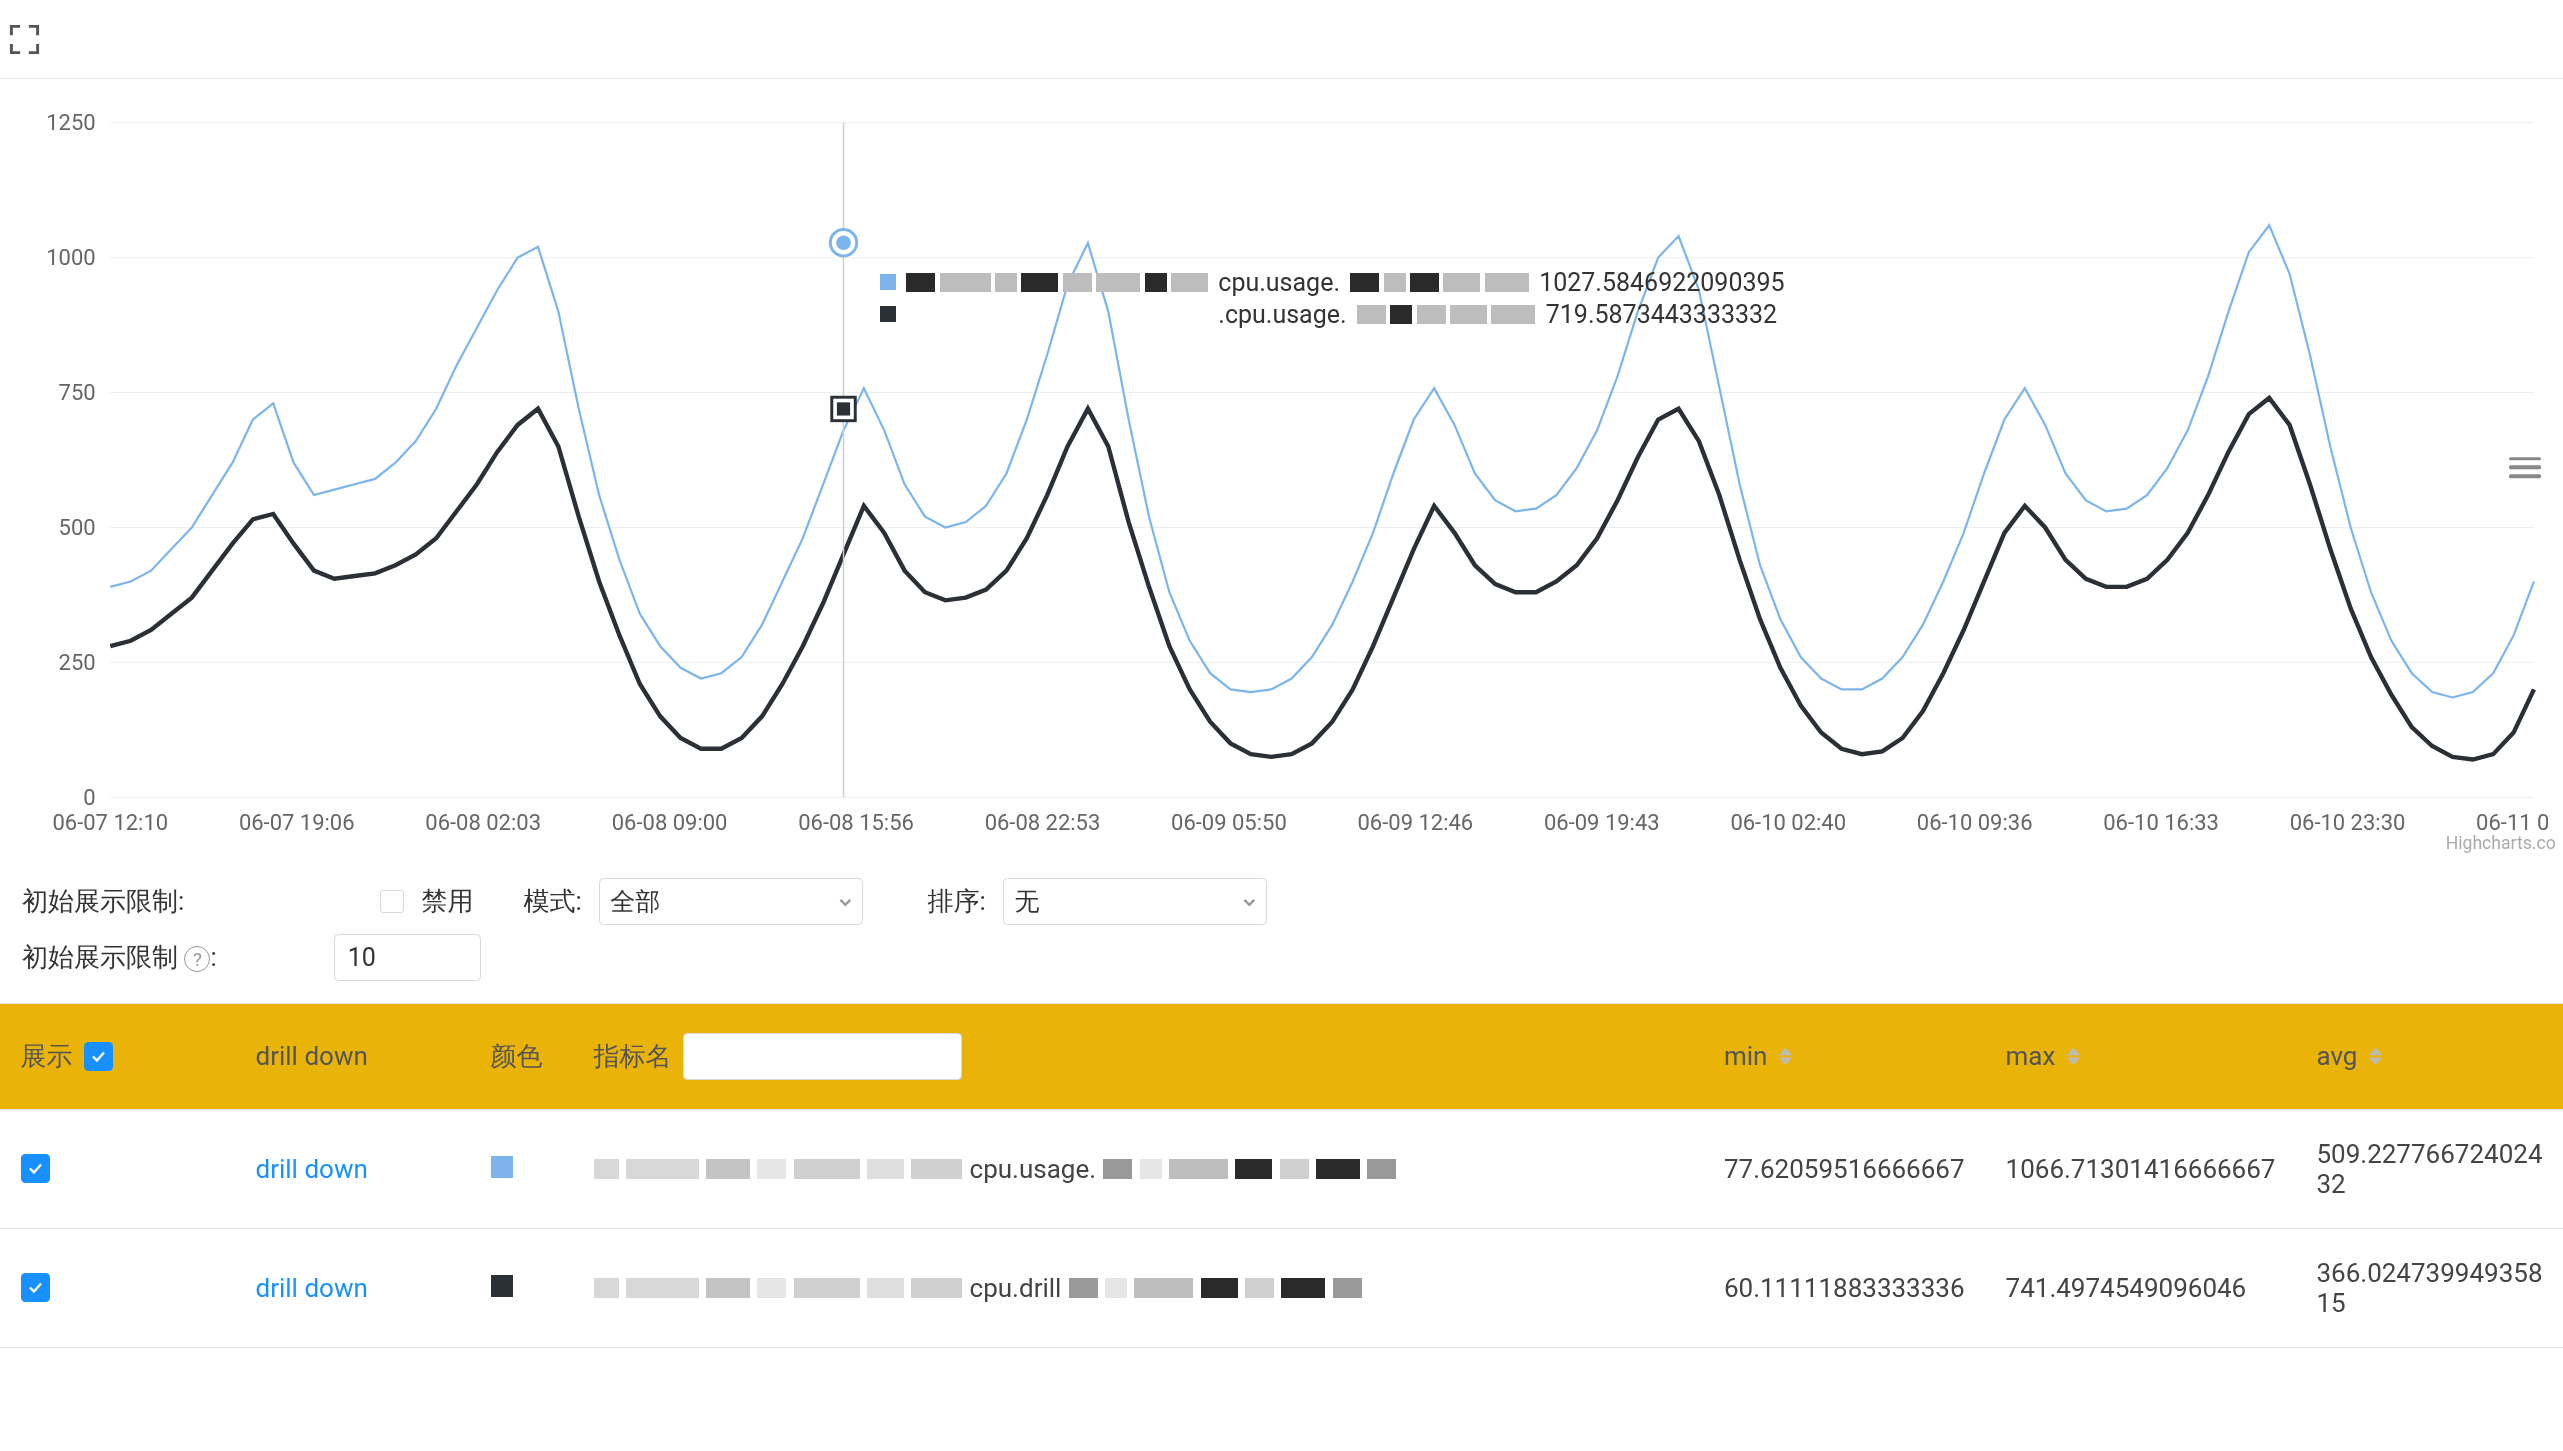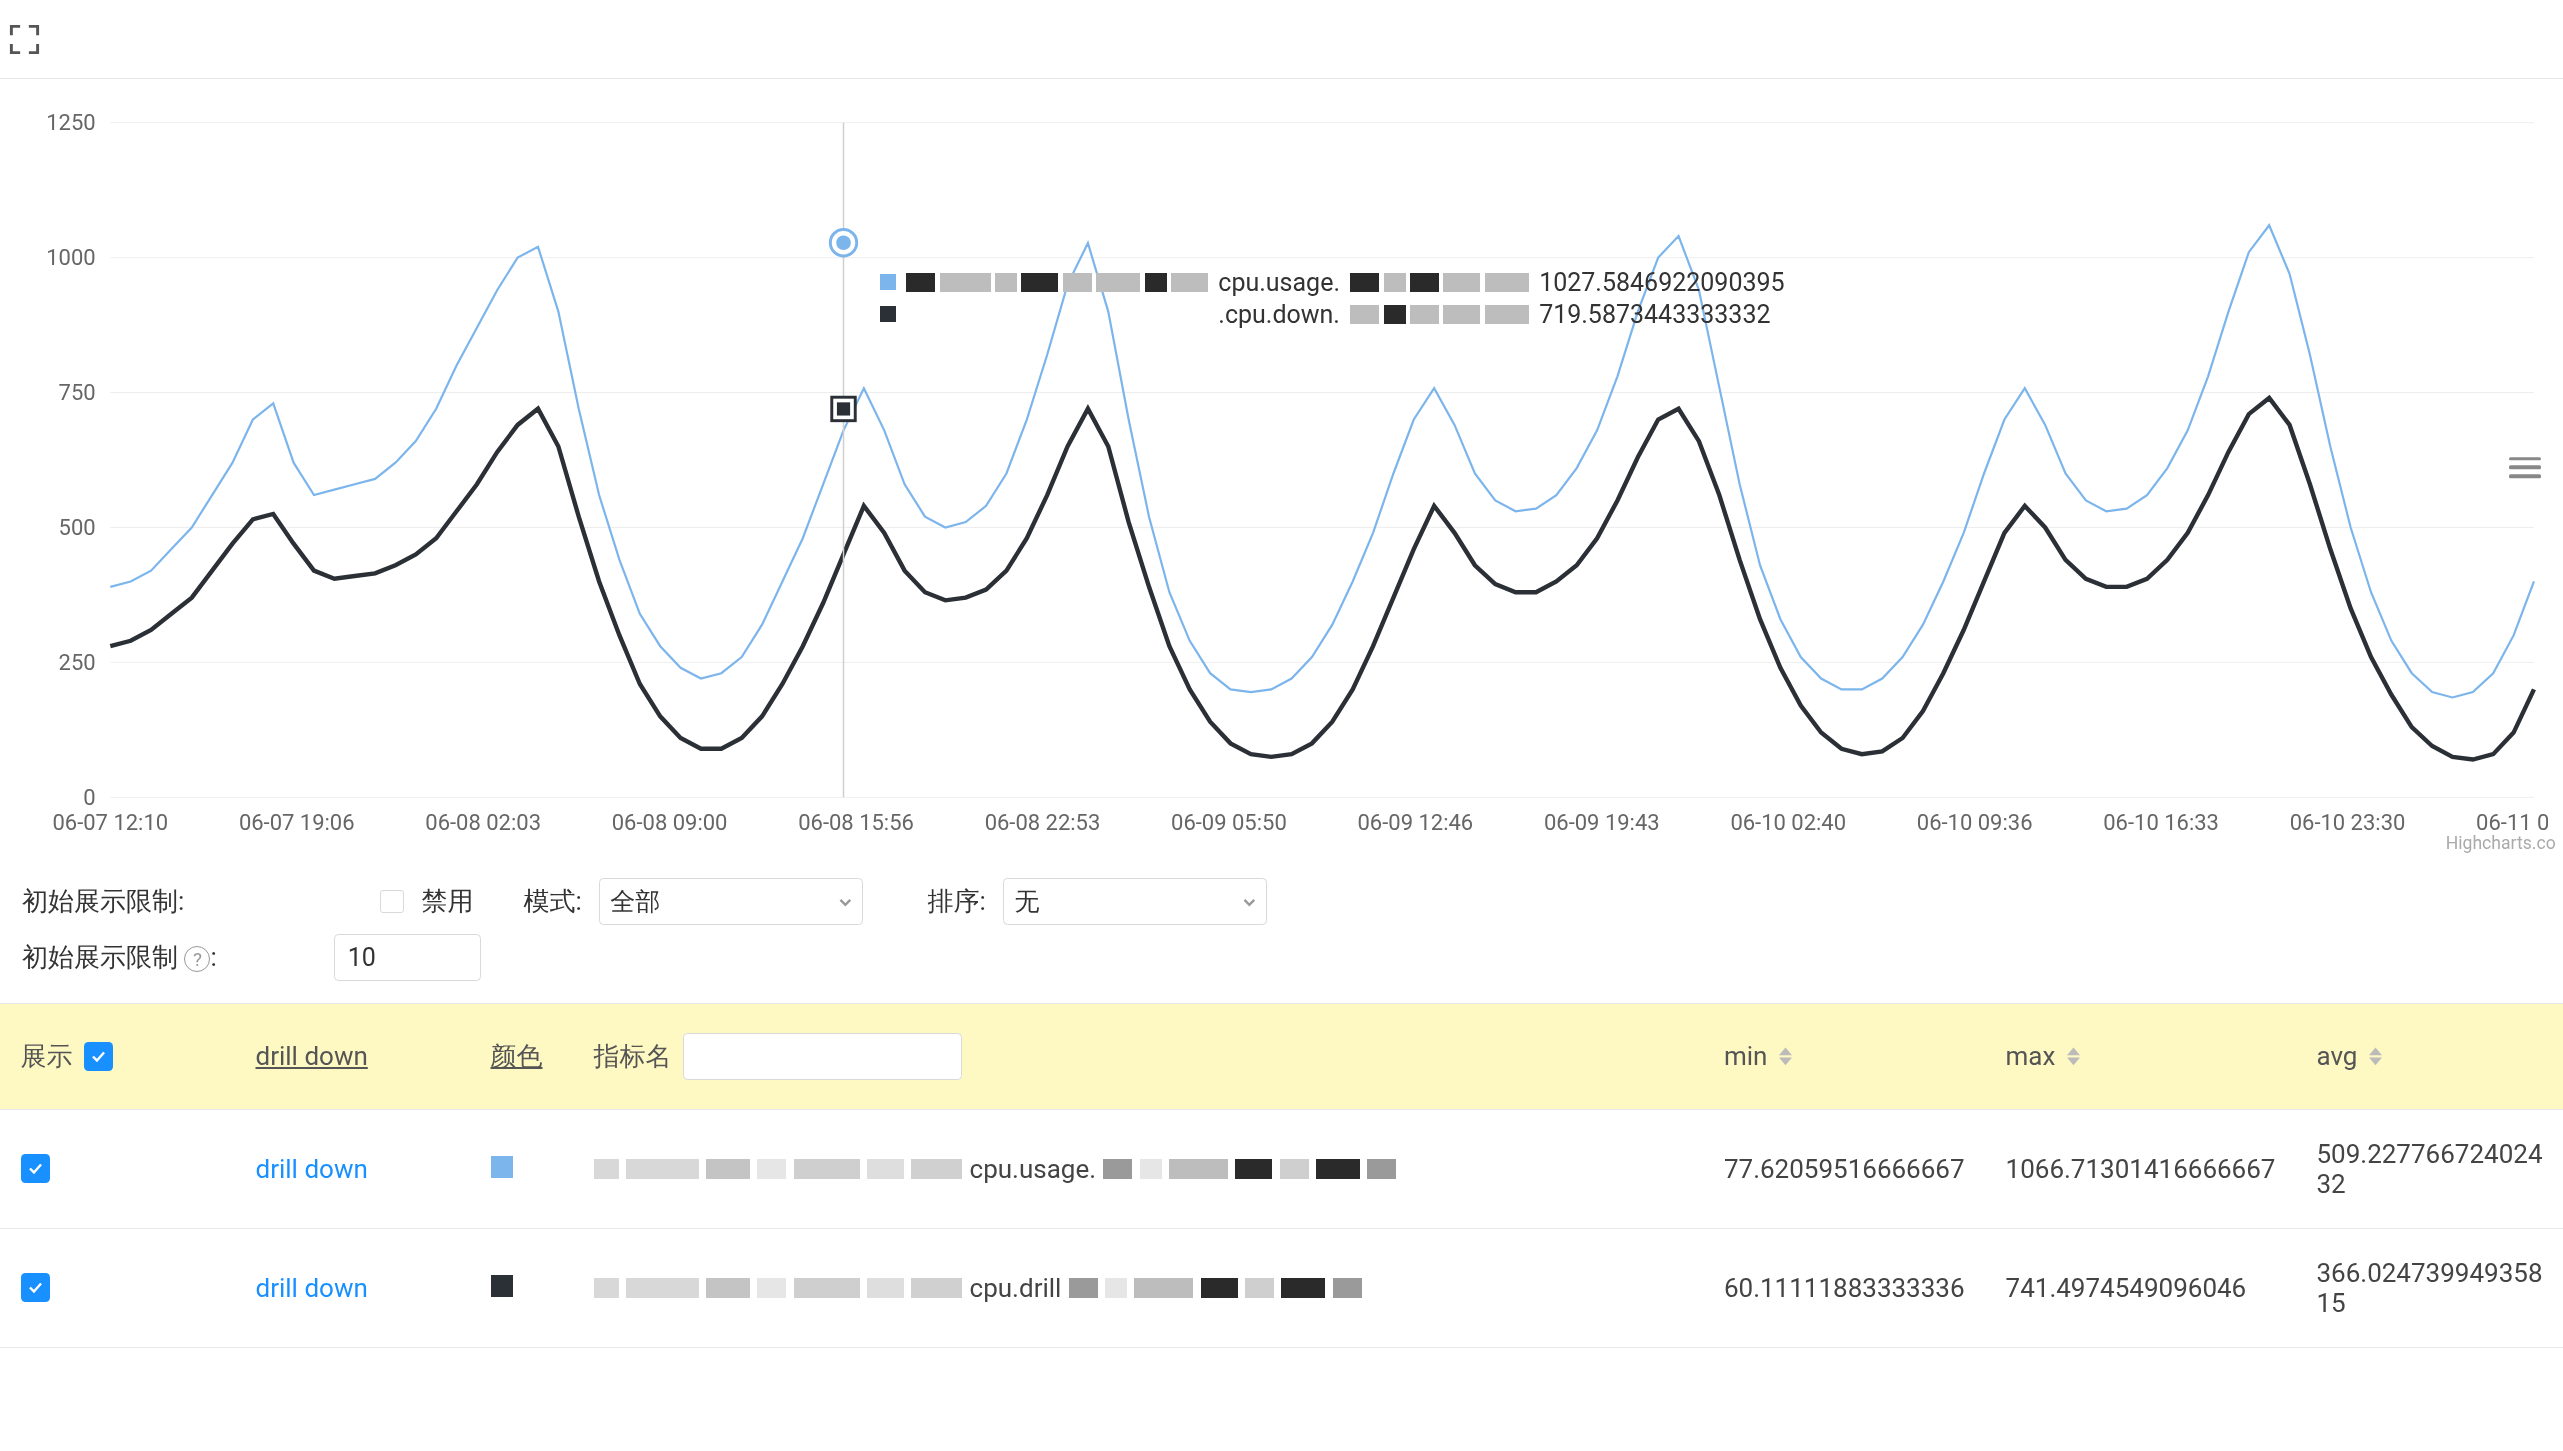--- a/index.html
+++ b/index.html
@@ -53,21 +53,21 @@
   .select{display:inline-flex;align-items:center;justify-content:space-between;min-width:191px;height:47px;border:1.5px solid #d9d9d9;border-radius:4.4px;padding:0 10px;cursor:pointer;font-size:25px;color:#333;}
   .select .caret{margin-left:13px;}
   .select .caret svg{width:14.7px;height:14.7px;stroke:#999;stroke-width:2;fill:none;}
   .controls2{display:flex;align-items:center;gap:11px;padding:4.4px 22px 22px 22px;font-size:26px;}
   .qmark{display:inline-flex;align-items:center;justify-content:center;width:26px;height:26px;border:1.5px solid #999;border-radius:50%;font-size:19px;color:#999;}
   .input{height:47px;border:1.5px solid #d9d9d9;border-radius:4.4px;padding:0 13px;font-size:25px;color:#333;min-width:132px;display:flex;align-items:center;}
 
   
   table.data{width:100%;border-collapse:collapse;border-top:1.5px solid var(--border);}
   table.data th,table.data td{border-bottom:1.5px solid var(--border);padding:29px 20.5px;font-size:26px;text-align:left;vertical-align:middle;color:#444;font-weight:400;}
-  table.data th{background:#fef9c3;color:#555;text-decoration:underline;}
+  table.data th{background:#eab308;color:#555;}
   th .hdr{display:inline-flex;align-items:center;gap:11.7px;}
   .sorter{display:inline-flex;flex-direction:column;line-height:0;gap:1.5px;cursor:pointer;}
   .sorter svg{width:13px;height:8.8px;fill:#bbb;}
   .chk{width:29px;height:29px;border-radius:4.4px;display:inline-flex;align-items:center;justify-content:center;cursor:pointer;}
   .chk.on{background:var(--blue);}
   .chk.on svg{width:19px;height:19px;stroke:#fff;stroke-width:3;fill:none;}
   .drill{color:var(--blue);cursor:pointer;}
   .swatch{width:22px;height:22px;display:inline-block;}
   .swatch.c1{background:var(--series1);}
   .swatch.c2{background:var(--series2);}
@@ -207,21 +207,21 @@
       <span class="redact" style="visibility:hidden">
           <span style="width:29px"></span>
           <span style="width:51px"></span>
           <span style="width:22px"></span>
           <span style="width:37px"></span>
           <span style="width:29px"></span>
           <span style="width:44px"></span>
           <span style="width:22px"></span>
           <span style="width:37px"></span>
         </span>
-      <span>.cpu.down.</span>
+      <span>.cpu.usage.</span>
       <span class="redact">
           <span style="width:29px"></span>
           <span style="width:22px;background:#2a2a2a"></span>
           <span style="width:29px"></span>
           <span style="width:37px"></span>
           <span style="width:44px"></span>
         </span>
       <span>719.5873443333332</span>
     </div>
   </div>

